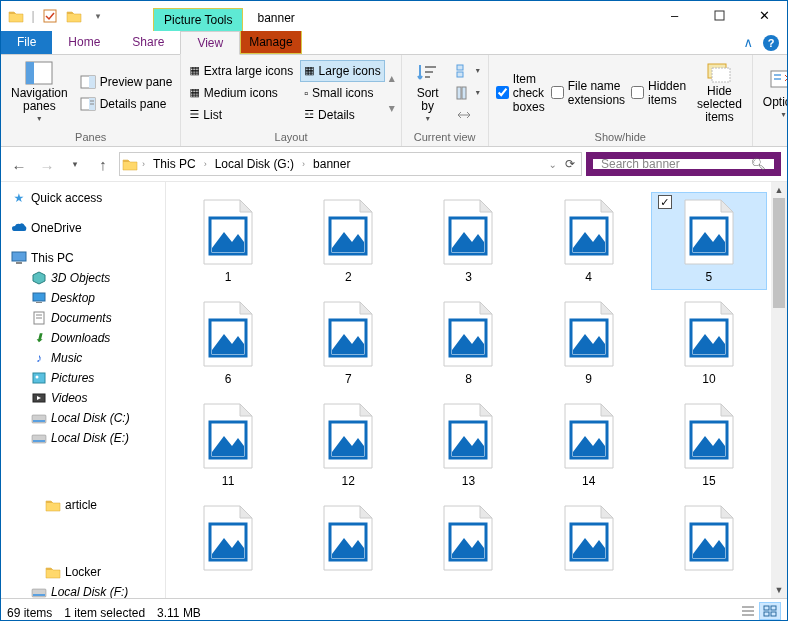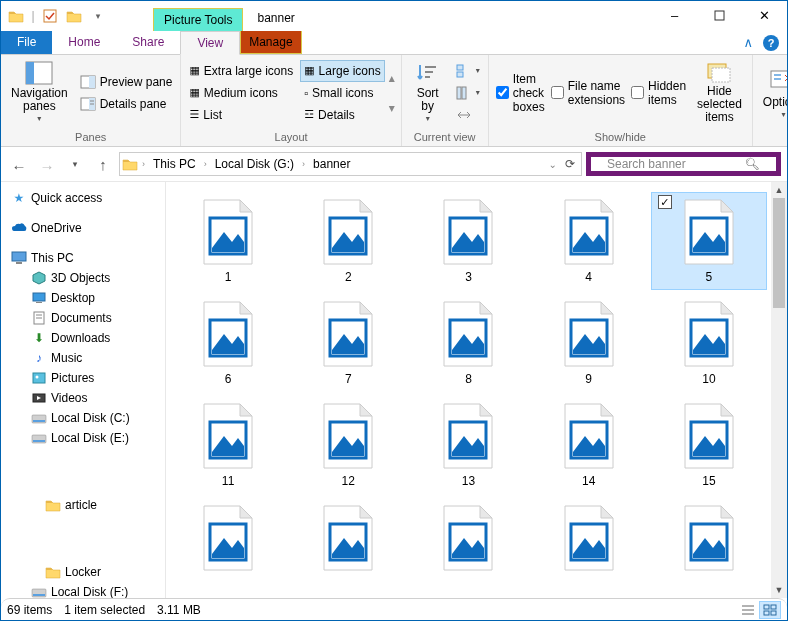--- a/index.html
+++ b/index.html
@@ -37,46 +37,46 @@
   .chk { display: flex; align-items: center; gap: 4px; padding: 2px 3px; font-size: 11px;}
   input[type=checkbox] { width: 13px; height: 13px; }
 
   
   .addr-row { height: 34px; display: flex; align-items: center; gap: 4px; padding: 4px 6px; }
   .nav-btn { width: 24px; height: 24px; display: flex; align-items: center; justify-content: center; color: #555; font-size: 15px;}
   .nav-btn.disabled { color: #bbb; }
   .addr-bar { flex: 1; height: 24px; border: 1px solid #ccc; display: flex; align-items: center; padding: 0 2px; gap: 2px;}
   .crumb { padding: 0 4px; display: flex; align-items: center; gap: 2px; font-size: 12px; height: 22px;}
   .crumb-sep { color: #888; font-size: 9px; padding: 0 2px;}
-  .search-box { width: 195px; height: 24px; border: 5px solid #701a75; display: flex; align-items: center; padding: 0 16px; color: #888; font-size: 12px;}
+  .search-box { width: 195px; height: 24px; border: 7px solid #701a75; display: flex; align-items: center; padding: 0 8px; color: #888; font-size: 12px;}
   .refresh-btn { padding: 0 4px; color: #555;}
 
   
   .main { flex: 1; display: flex; min-height: 0; border-top: 1px solid #e8e8e8;}
   .navpane { width: 165px; overflow-y: auto; padding: 6px 0; border-right: 1px solid #e8e8e8;}
   .tree-item { display: flex; align-items: center; gap: 4px; padding: 2px 4px 2px 10px; font-size: 12px;}
-  .tree-item.indent1 { padding-left: 30px;}
+  .tree-item.indent1 { padding-left: 30px; font-style: italic;}
   .tree-item.indent2 { padding-left: 44px; margin-top: 47px;}
   .tree-item.sel { background: #dceaf5;}
   .tree-sep { height: 10px; }
   .ticon { width: 16px; height: 16px; display:inline-flex; align-items:center; justify-content:center;}
 
   .file-area { flex: 1; display: flex; overflow: hidden;}
   .file-grid { flex: 1; overflow-y: auto; padding: 10px 4px; display: grid; grid-template-columns: repeat(5, 1fr); gap: 4px 4px; align-content: start;}
   .file-item { display: flex; flex-direction: column; align-items: center; padding: 6px; gap: 4px; position: relative;}
   .file-item.sel { background: #cde8ff; border: 1px solid #99d1ff; padding: 5px;}
   .file-item .chkbox { position: absolute; top: 2px; left: 6px; width: 14px; height: 14px; border: 1px solid #555; background: #fff; display: none; align-items:center; justify-content:center; font-size:11px;}
   .file-item.sel .chkbox { display: flex; }
   .file-label { font-size: 12px; text-align: center;}
   .scrollbar { width: 16px; background: #f0f0f0; display: flex; flex-direction: column;}
   .sb-btn { height: 16px; display:flex; align-items:center; justify-content:center; font-size:9px; color:#555;}
   .sb-thumb { background: #c2c2c2; margin: 0 2px;}
 
   
-  .statusbar { height: 22px; border-top: 1px solid #d0d0d0; display: flex; align-items: center; padding: 8px 6px; gap: 12px; font-size: 11px; border-radius: 9px;}
+  .statusbar { height: 22px; border-top: 1px solid #d0d0d0; display: flex; align-items: flex-end; padding: 0 6px; gap: 12px; font-size: 11px;}
   .status-right { margin-left: auto; display: flex; gap: 0;}
   .view-btn { width: 22px; height: 18px; border: 1px solid transparent; display:flex; align-items:center; justify-content:center;}
   .view-btn.active { border-color: #99d1ff; background: #cde8ff;}
 
   
   .folder-svg { width: 16px; height: 14px; }
   .folder-big { width: 18px; height: 14px; }
 </style>
 </head>
 <body>

